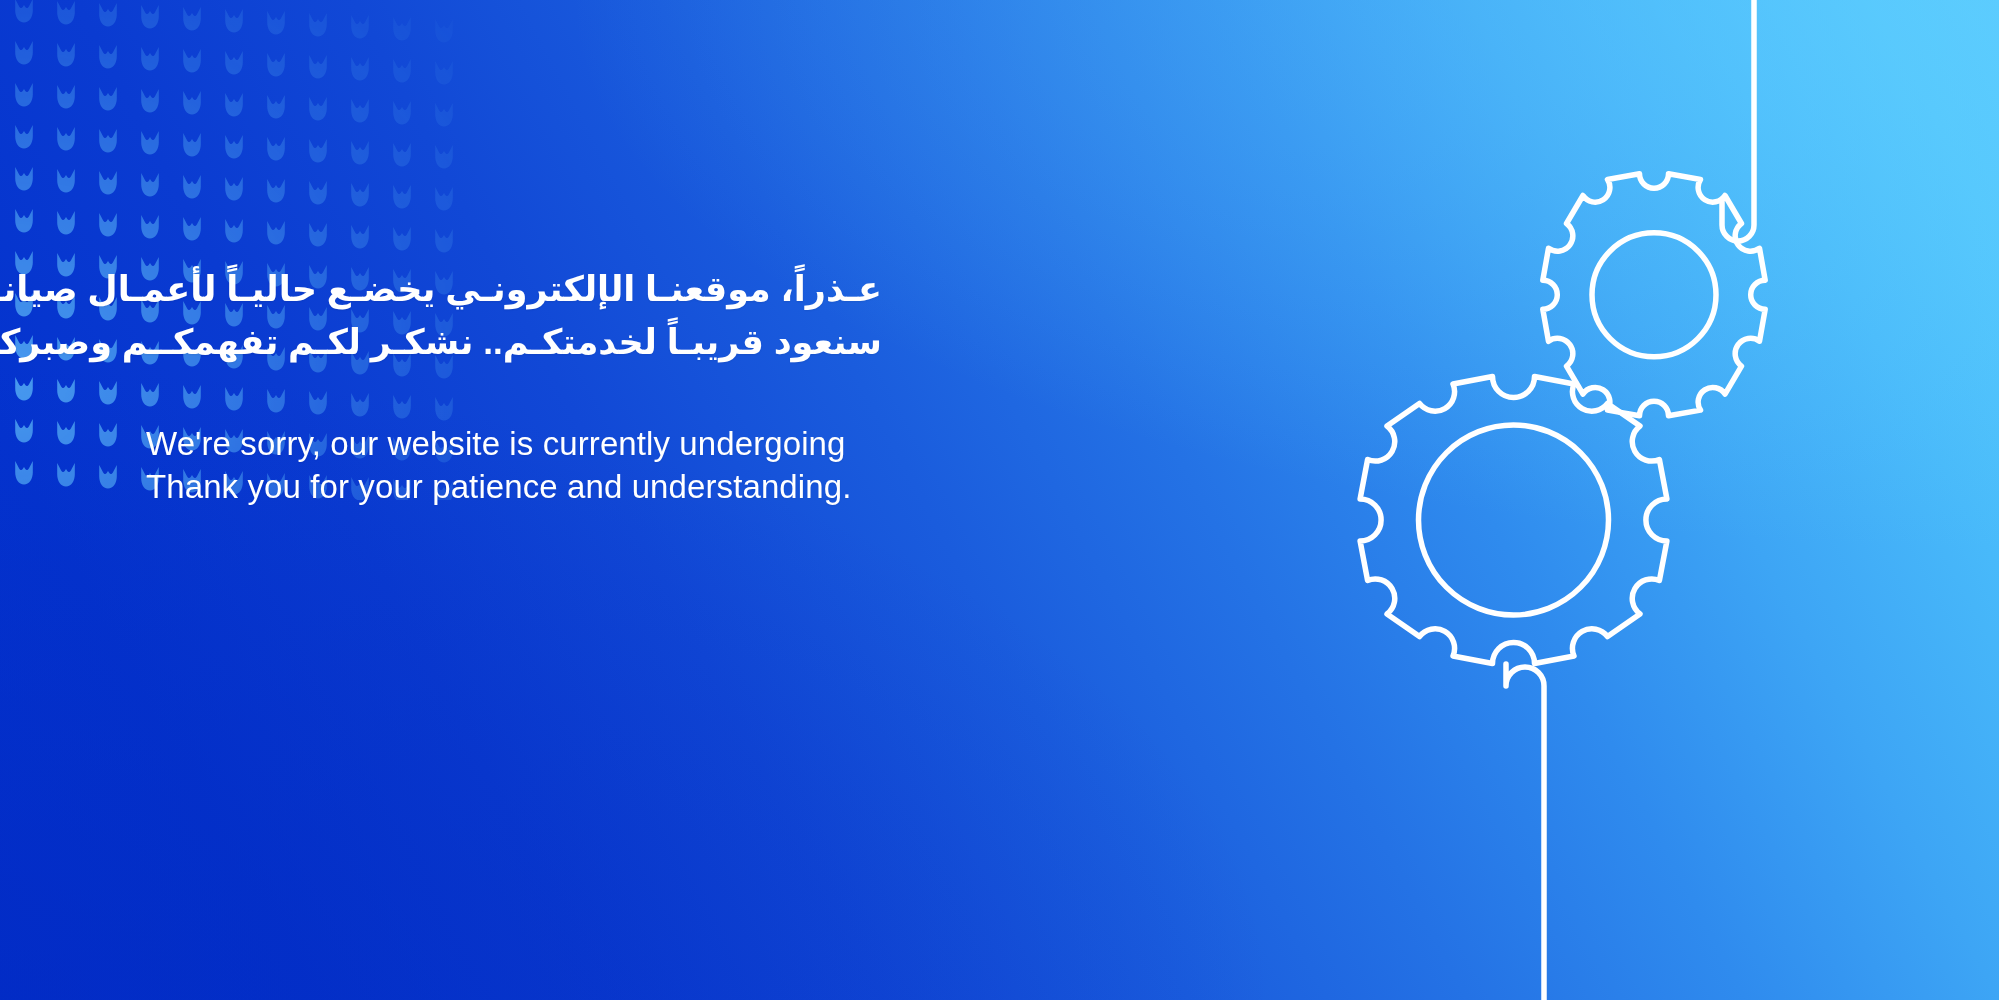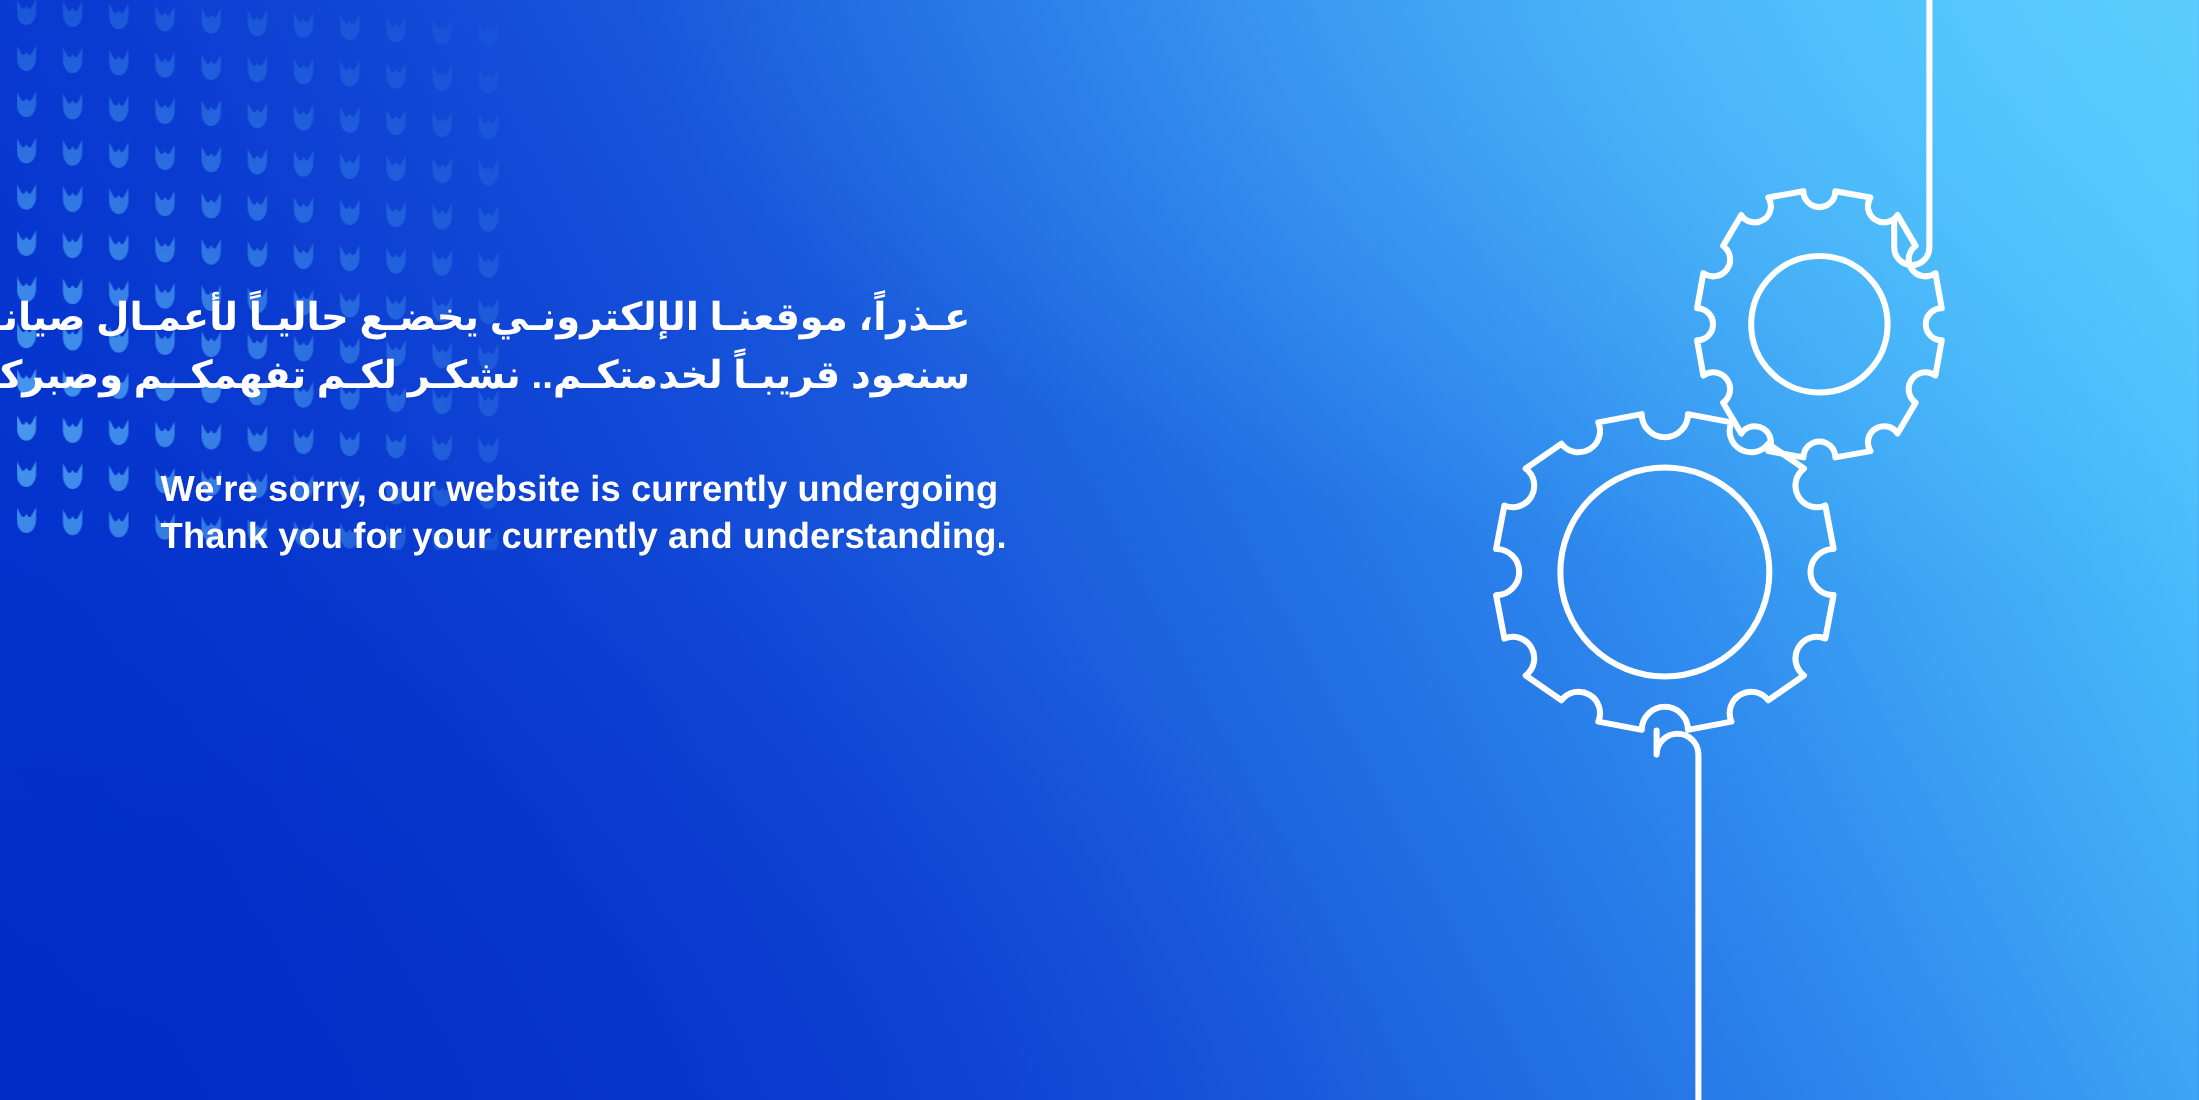--- a/index.html
+++ b/index.html
@@ -82,21 +82,21 @@
     margin: 0;
     text-shadow: 0 1px 2px rgba(0,0,0,0.07);
   }
   .ar-line { display: block; white-space: nowrap; }
 
   .en-block {
     margin-top: 54px;
     color: #ffffff;
     font-size: 33px;
     line-height: 43px;
-    font-weight: 700;
+    font-weight: 400;
     letter-spacing: 0.1px;
     text-shadow: 0 1px 2px rgba(0,0,0,0.07);
   }
   .en-line { display: block; white-space: nowrap; }
 </style>
 </head>
 <body>
 
 <div id="page">
 
@@ -231,18 +231,18 @@
 
   <div class="content">
 
     <div class="ar-block" dir="rtl" lang="ar">
       <span class="ar-line">عـذراً، موقعنـا الإلكترونـي يخضـع حاليـاً لأعمـال صيانــة.</span>
       <span class="ar-line">سنعود قريبـاً لخدمتكـم.. نشكـر لكـم تفهمكــم وصبركــم</span>
     </div>
 
     <div class="en-block" lang="en">
       <span class="en-line">We're sorry, our website is currently undergoing</span>
-      <span class="en-line">Thank you for your currently and understanding.</span>
+      <span class="en-line">Thank you for your patience and understanding.</span>
     </div>
 
   </div>
 
 </div>
 
 </body></html>

